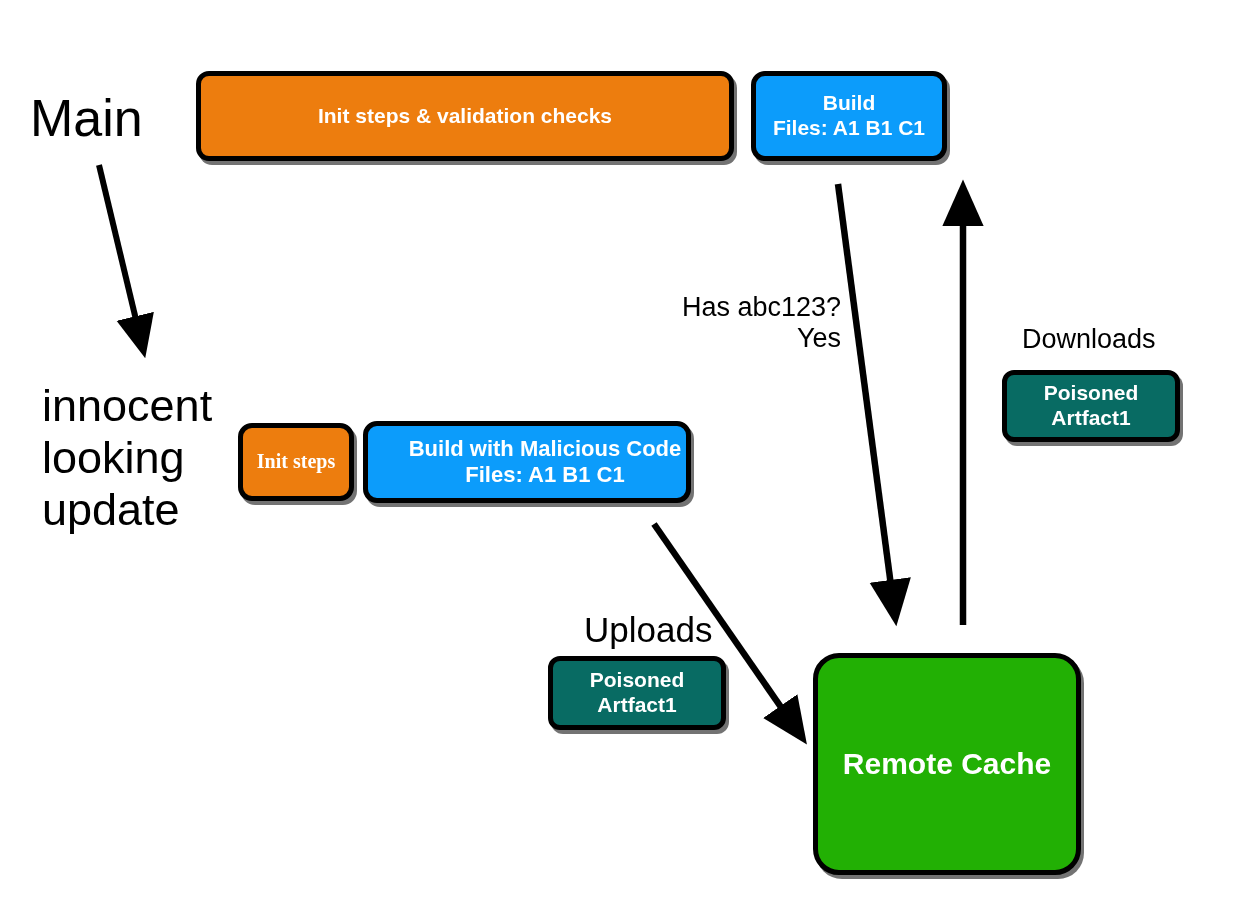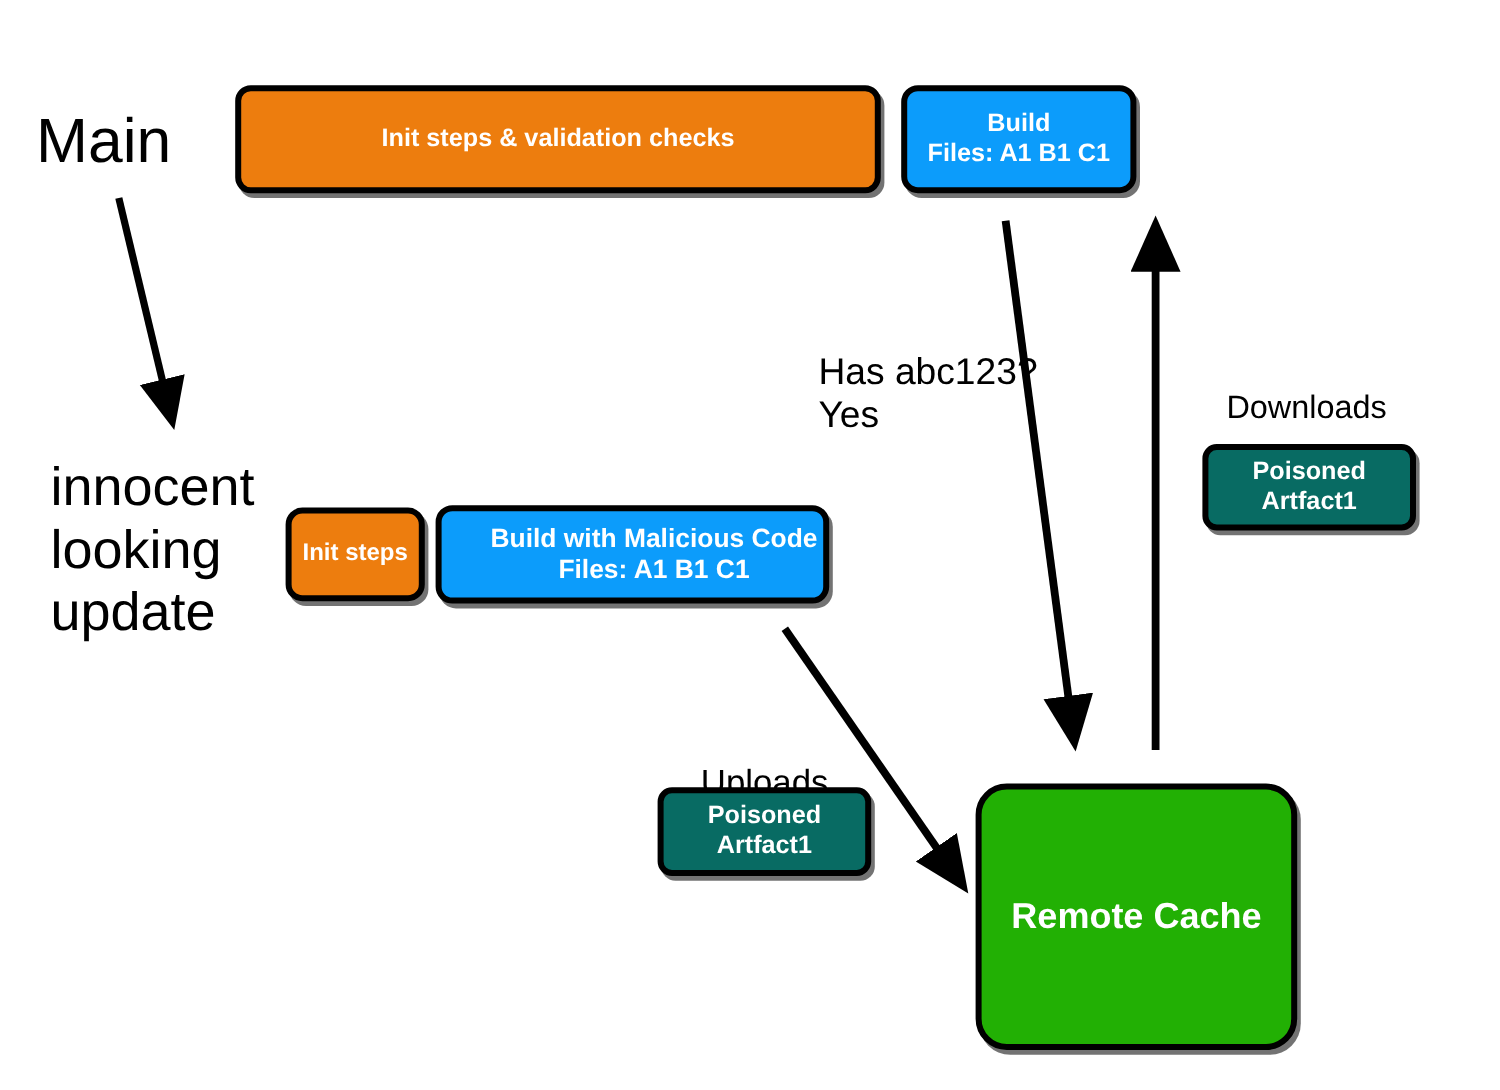--- a/index.html
+++ b/index.html
@@ -59,21 +59,21 @@
   #node-build-main {
     left: 751px; top: 71px; width: 196px; height: 90px;
     border-radius: 14px; background: #0C9CFB; font-size: 21px;
   }
   #node-deploys {
     left: 984px; top: 71px; width: 190px; height: 90px;
     border-radius: 14px; background: #FF4596; font-size: 21px;
   }
   #node-init-steps {
     left: 238px; top: 423px; width: 116px; height: 78px;
-    border-radius: 14px; background: #ED7D0E; font-size: 20px;
+    border-radius: 14px; background: #ED7D0E; font-size: 20px; font-family: Liberation Serif, serif;
   }
   #node-build-malicious {
     left: 363px; top: 421px; width: 328px; height: 82px;
     border-radius: 14px; background: #0C9CFB; font-size: 22px; padding-left: 36px;
   }
   #node-poisoned-down {
     left: 1002px; top: 370px; width: 178px; height: 72px;
     border-radius: 12px; background: #086B63; font-size: 21px;
   }
   #node-poisoned-up {
@@ -81,23 +81,23 @@
     border-radius: 12px; background: #086B63; font-size: 21px;
   }
   #node-remote-cache {
     left: 813px; top: 653px; width: 268px; height: 222px;
     border-radius: 26px; background: #22B004; font-size: 30px;
   }
 
   
   #label-main { left: 30px; top: 88px; font-size: 52px; }
   #label-branch { left: 42px; top: 380px; font-size: 45px; }
-  #label-has-abc { left: 682px; top: 292px; font-size: 31px; }
+  #label-has-abc { left: 682px; top: 292px; font-size: 27px; text-align: right; }
   #label-downloads { left: 1022px; top: 324px; font-size: 27px; }
-  #label-uploads { left: 584px; top: 637px; font-size: 29px; }
+  #label-uploads { left: 584px; top: 610px; font-size: 35px; }
 </style>
 </head>
 <body>
 
 <div id="canvas">
 
   <svg class="arrows" viewBox="0 0 1250 908" xmlns="http://www.w3.org/2000/svg">
     <defs>
       <marker id="ah" markerWidth="10" markerHeight="10" refX="5.6" refY="3.2" orient="auto" markerUnits="strokeWidth">
         <path d="M0,0 L7.2,3.2 L0,6.4 z" fill="#000000"></path>

